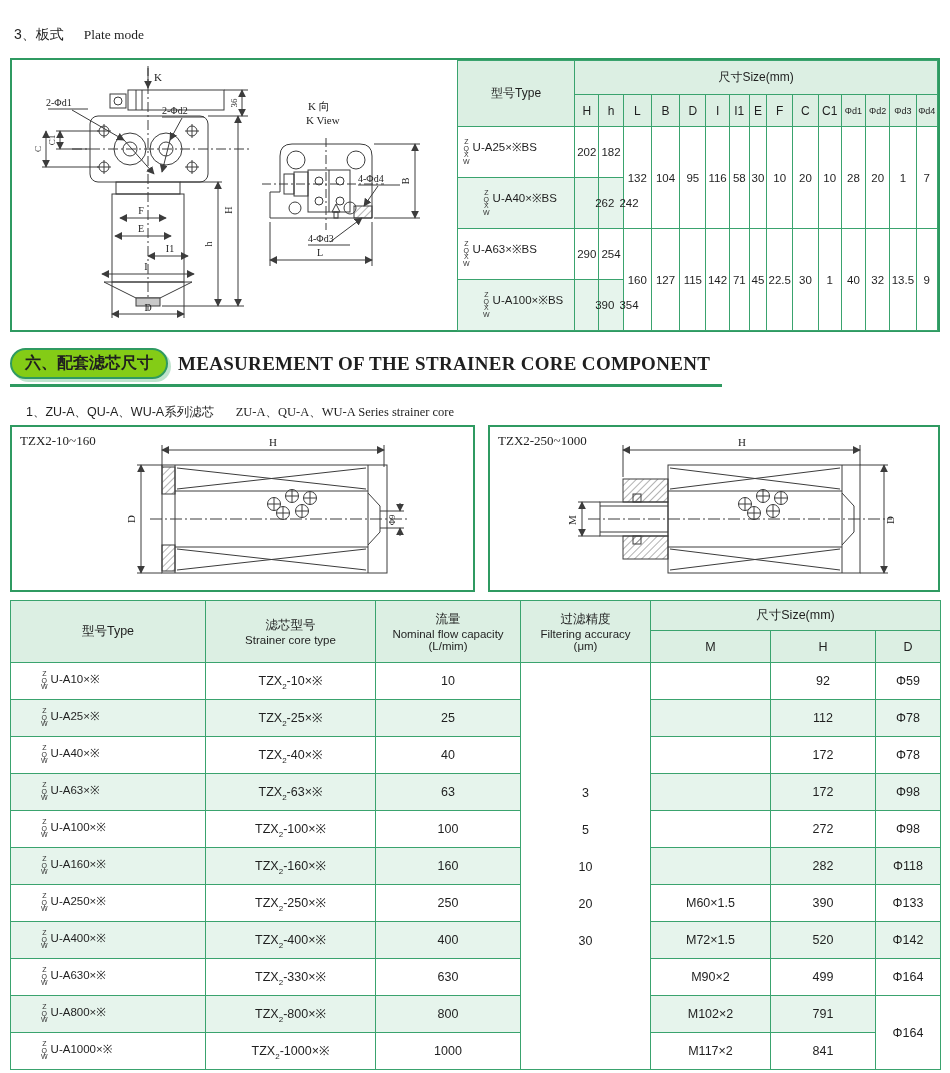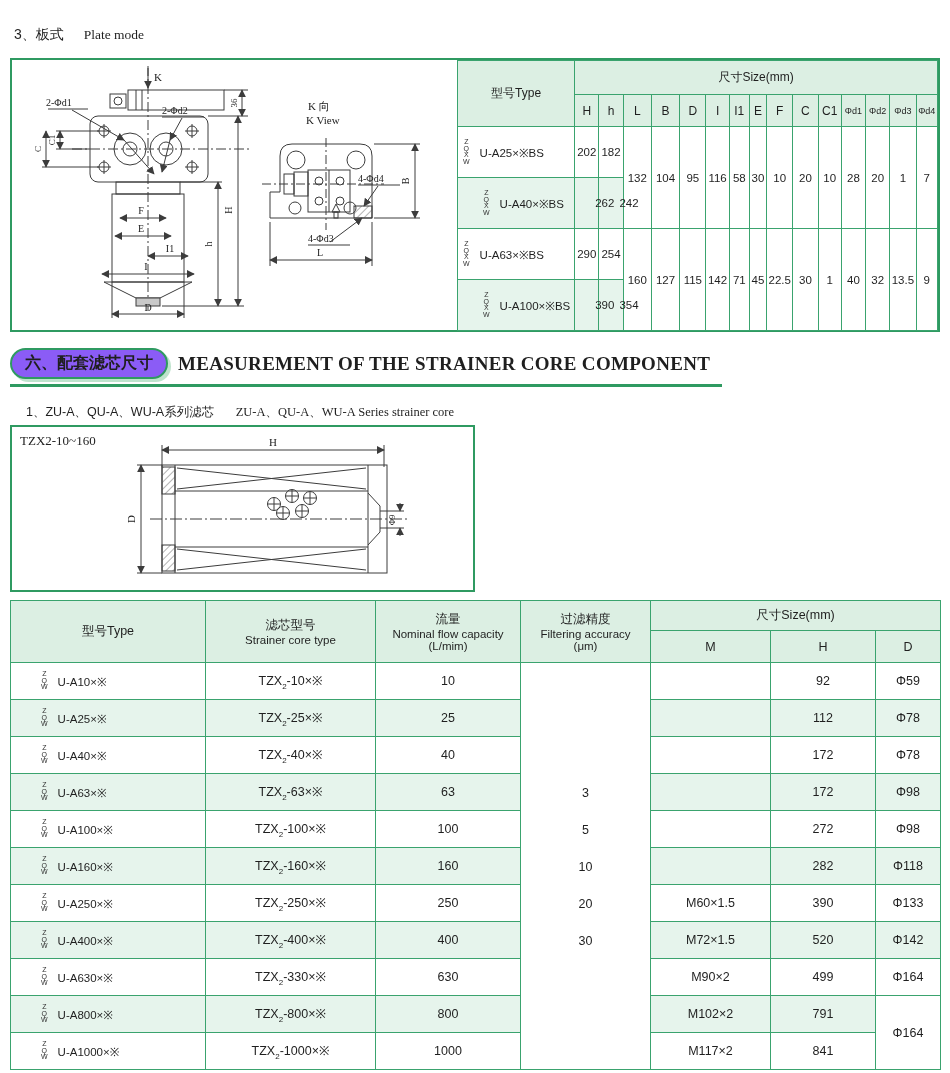--- a/index.html
+++ b/index.html
@@ -28,38 +28,38 @@
     border:1px solid var(--g);text-align:center;vertical-align:middle;
     font-size:11.5px;font-weight:normal;padding:0;background:#fff;
   }
   .plate-table thead th{background:var(--hbg);font-size:12px;}
   .plate-table thead .sm{font-size:9px;}
   .plate-table thead tr:first-child{height:34px;}
   .plate-table thead tr:last-child{height:32px;}
   .plate-table tbody tr{height:51px;}
   .plate-table .c-type{text-align:left;}
   .plate-table tr.g .striped{background:var(--rbg);padding-left:20px;}
-  .typecell{display:flex;align-items:center;gap:10px;padding-left:5px;}
+  .typecell{display:flex;gap:3px;padding-left:5px;}
   .stack{display:inline-flex;flex-direction:column;align-items:center;
          font-size:7px;line-height:6.5px;color:#333;}
   .stack i{font-style:normal;}
   .tval{font-size:11.5px;white-space:nowrap;}
   
   .sec6{position:absolute;left:10px;top:348px;display:inline-flex;align-items:center;
         border-bottom:3px solid var(--gd);padding:0 12px 5px 0;}
-  .pill{border:2px solid var(--gd);border-radius:16px;background:#8b5cf6;
+  .pill{border:2px solid var(--gd);border-radius:16px;background:#84cc16;
         box-shadow:3px 3px 0 #bfe3cd;font-weight:bold;font-size:16px;
         padding:3px 13px;white-space:nowrap;}
   .sec6-en{font-family:"Liberation Serif",serif;font-weight:bold;font-size:19px;
         margin-left:10px;letter-spacing:.3px;white-space:nowrap;}
   
   .sub1{position:absolute;left:26px;top:404px;font-size:12.5px;}
   .sub1 .en{font-family:"Liberation Serif",serif;margin-left:18px;}
   
-  .core-draws{position:absolute;left:10px;top:425px;display:flex;gap:13px;flex-direction:column;}
+  .core-draws{position:absolute;left:10px;top:425px;display:flex;gap:13px;}
   .core-box{border:2px solid var(--gd);background:#fff;}
   
   .core-table{position:absolute;left:10px;top:600px;width:930px;
         border-collapse:collapse;table-layout:fixed;}
   .core-table th,.core-table td{
     border:1px solid var(--g);text-align:center;vertical-align:middle;
     font-size:12.5px;font-weight:normal;padding:0;background:#fff;}
   .core-table thead th{background:var(--hbg);}
   .core-table thead tr:first-child{height:30px;}
   .core-table thead tr:last-child{height:32px;}

